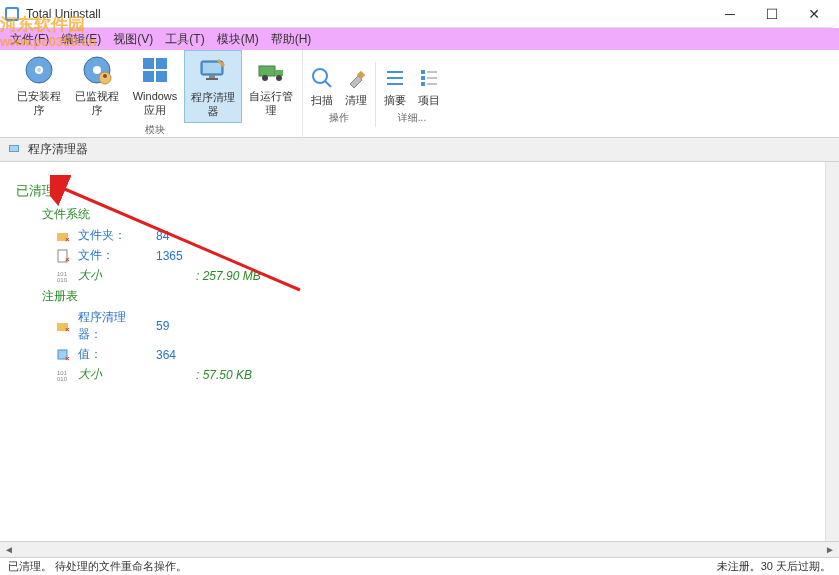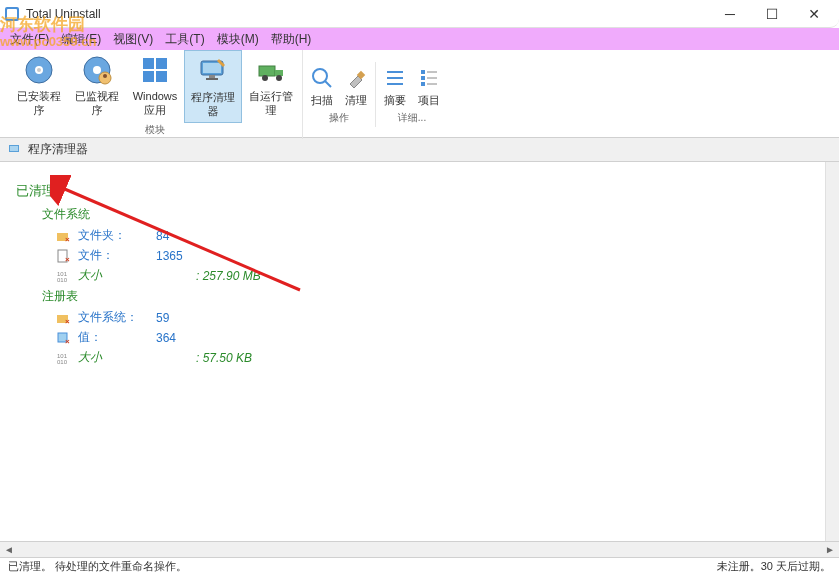--- a/index.html
+++ b/index.html
@@ -451,21 +451,21 @@
     <span>注册表</span>
   </div>
 
   <div class="tree-row">
     <span class="row-icon">
       <svg viewBox="0 0 14 14">
           <rect x="1" y="4" width="11" height="8" fill="#f0c060"></rect>
           <text x="9" y="13" font-size="8" fill="#d04020" font-weight="bold">×</text>
         </svg>
     </span>
-    <span class="label">文件系统：</span>
+    <span class="label">程序清理器：</span>
     <span class="value">59</span>
   </div>
 
   <div class="tree-row">
     <span class="row-icon">
       <svg viewBox="0 0 14 14">
           <rect x="2" y="2" width="9" height="9" fill="#a0d0f0" stroke="#4a90d9"></rect>
           <text x="9" y="13" font-size="8" fill="#d04020" font-weight="bold">×</text>
         </svg>
     </span>

